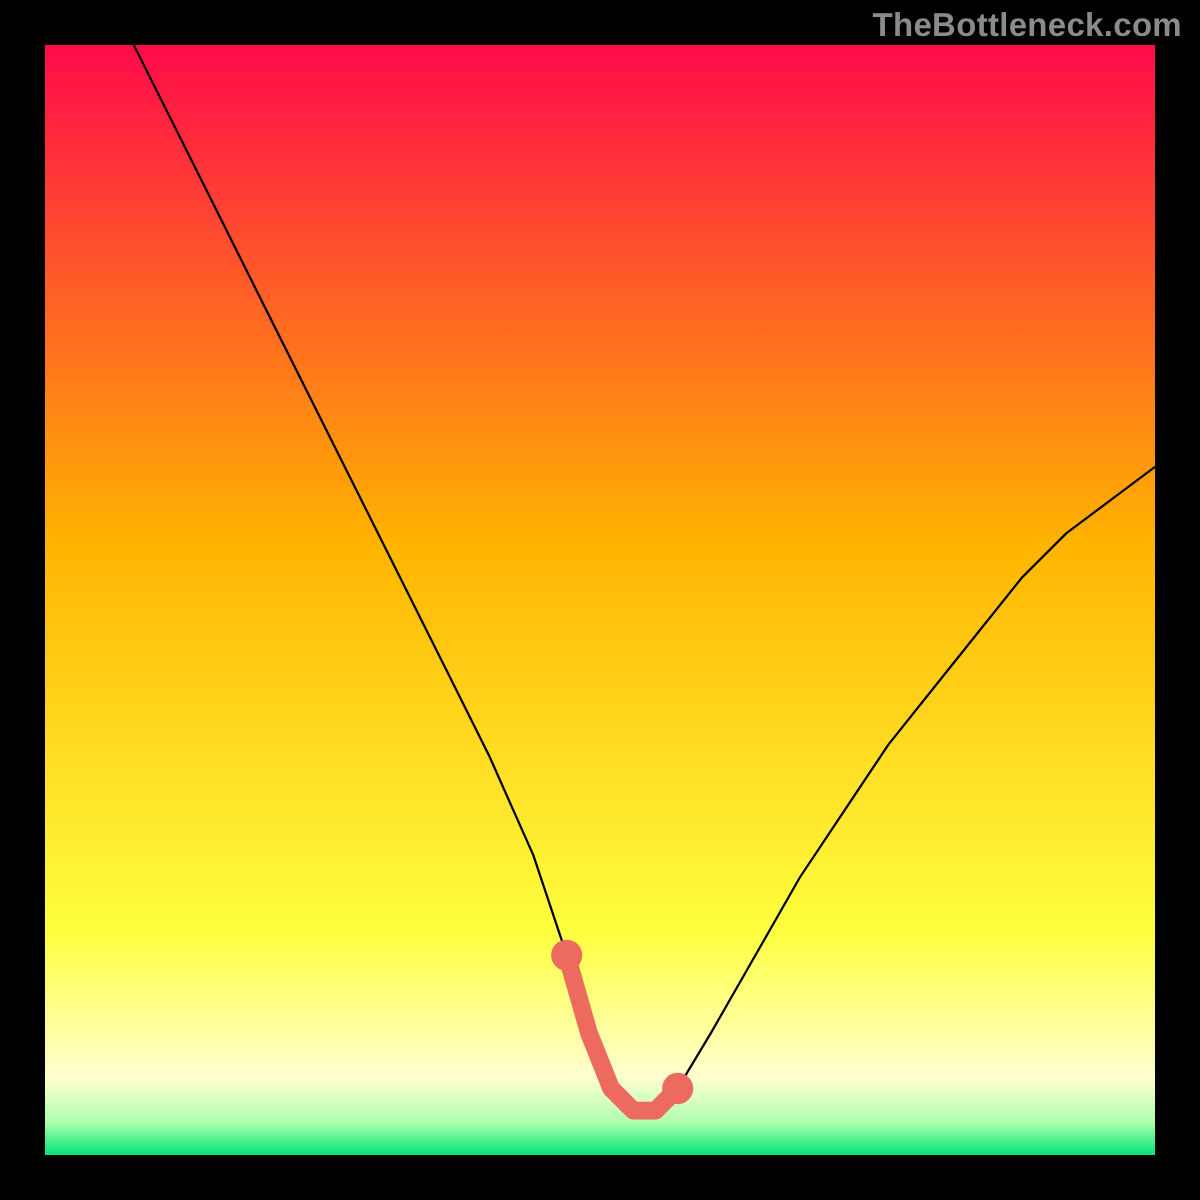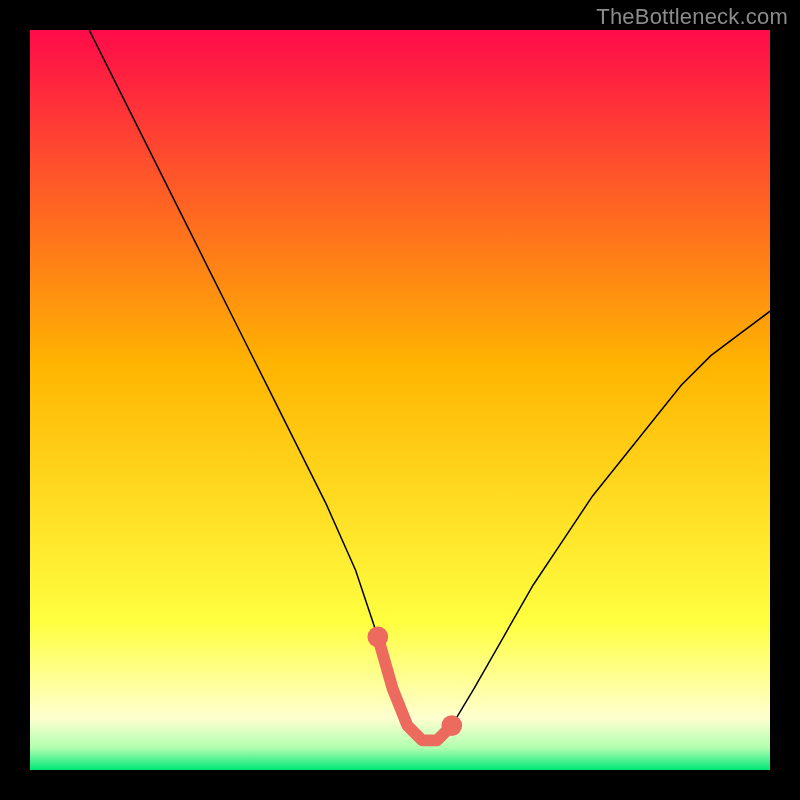--- a/index.html
+++ b/index.html
@@ -17,21 +17,21 @@
     width: 800px;
     height: 800px;
     background: #000000;
   }
   .watermark {
     position: absolute;
     top: 4px;
     right: 12px;
     font-family: Arial, Helvetica, sans-serif;
     font-size: 22px;
-    font-weight: 400;
+    font-weight: 700;
     color: #8b8b8b;
     letter-spacing: 0.2px;
   }
   svg.plot {
     position: absolute;
     left: 30px;
     top: 30px;
     width: 740px;
     height: 740px;
     display: block;

